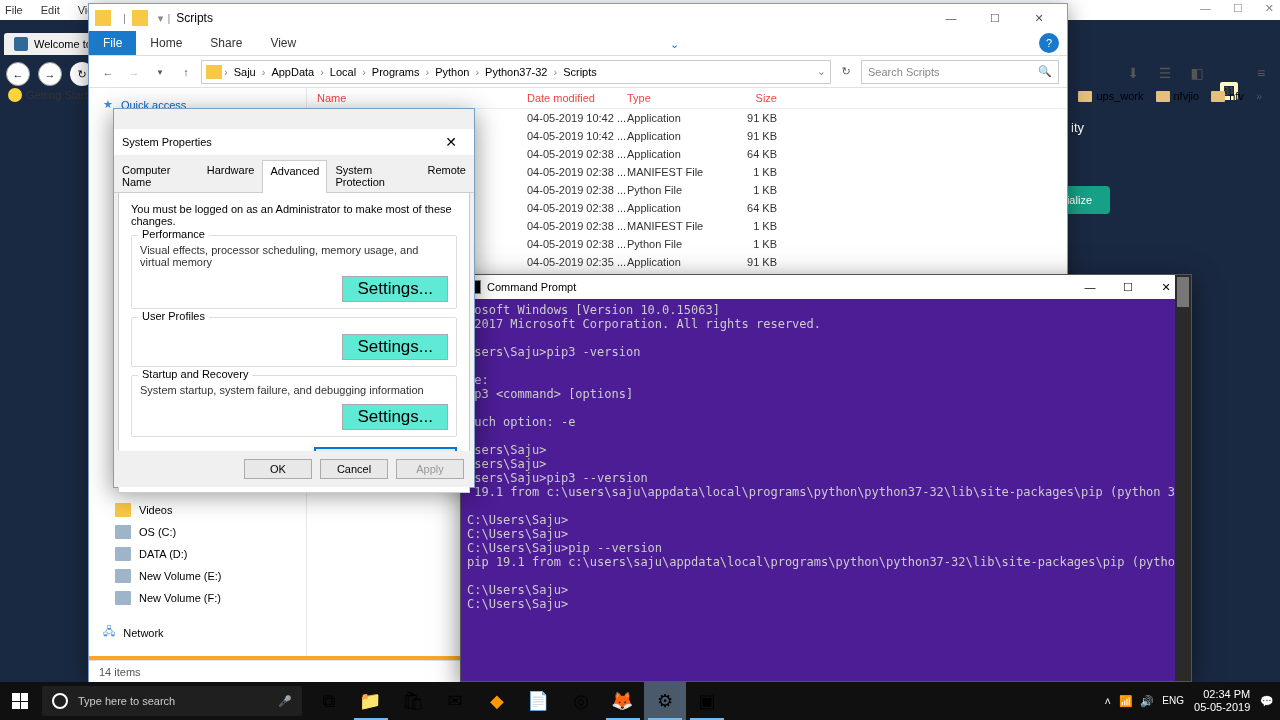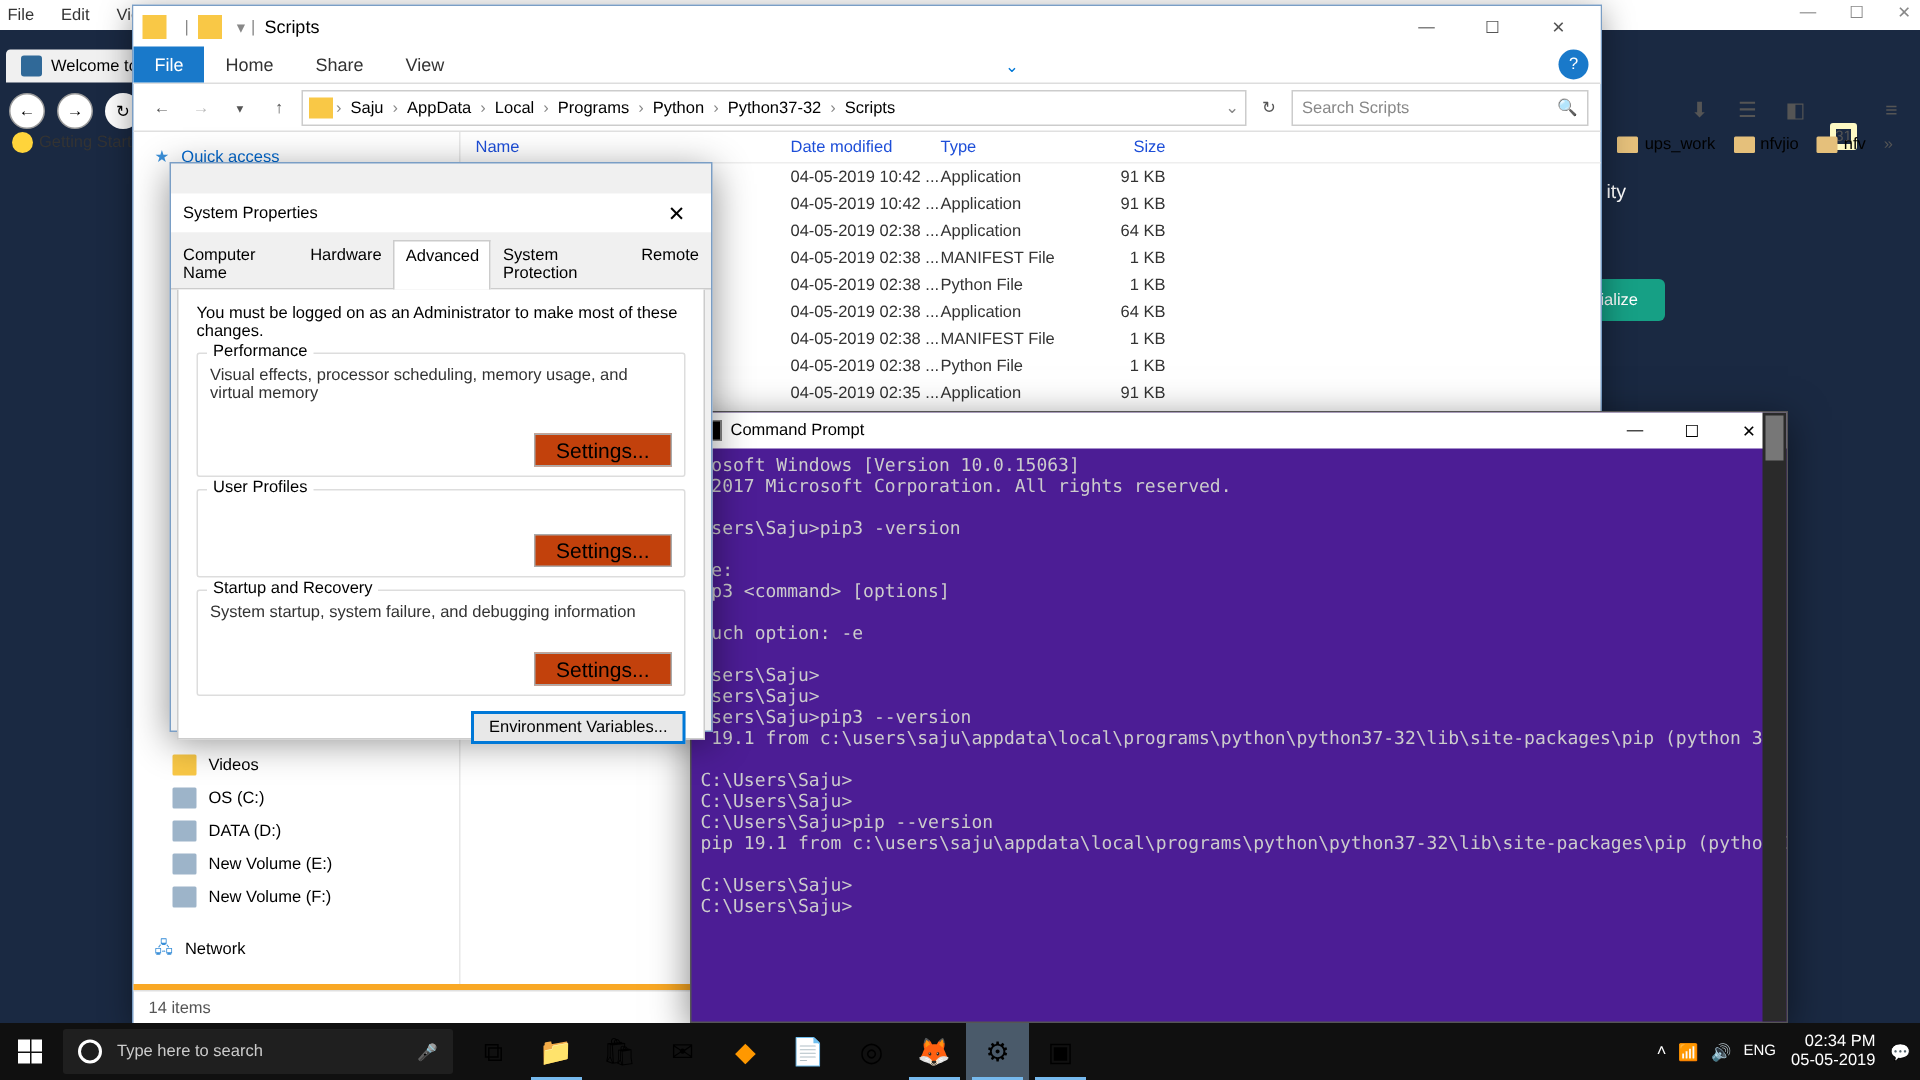--- a/index.html
+++ b/index.html
@@ -36,42 +36,42 @@
 .crumbs{flex:1;height:24px;border:1px solid #ccc;display:flex;align-items:center;padding:0 4px;gap:2px;font-size:12px;}
 .crumb{padding:2px 4px;}
 .crumb-sep{color:#888;}
 .search-box{width:198px;height:24px;border:1px solid #ccc;padding:0 6px;display:flex;align-items:center;color:#888;position:relative;}
 .search-box .mag{position:absolute;right:6px;}
 .exp-body{display:flex;height:calc(100% - 28px - 24px - 32px - 22px);}
 .sidebar2{width:218px;border-right:1px solid #e8e8e8;padding:6px 0;}
 .sb-item{padding:4px 10px 4px 26px;display:flex;align-items:center;gap:8px;font-size:12px;position:relative;}
 .sb-ic{width:16px;height:14px;border-radius:1px;}
 .filelist{flex:1;}
-.fl-head{display:flex;padding:4px 0;border-bottom:1px solid #eee;color:#1d4ed8;font-size:12px;}
+.fl-head{display:flex;padding:4px 0;border-bottom:1px solid #eee;color:#ef4444;font-size:12px;}
 .fl-row{display:flex;padding:3px 0;font-size:12px;color:#333;}
 .c-name{width:220px;padding-left:10px;}
 .c-date{width:100px;}
 .c-type{width:98px;}
 .c-size{width:62px;text-align:right;padding-right:10px;}
 .status-bar{height:22px;border-top:1px solid #e0e0e0;display:flex;align-items:center;padding:0 10px;font-size:11px;color:#555;}
 .status-grad{position:absolute;bottom:22px;left:0;right:0;height:4px;background:linear-gradient(90deg,#f9a825,#f9a825 40%,transparent 40%);}
 
 
 .sysprop{position:absolute;top:108px;left:113px;width:362px;height:380px;background:#f0f0f0;border:1px solid #7a9ec5;box-shadow:0 6px 24px rgba(0,0,0,0.45);z-index:10;}
 .sp-title{height:26px;background:#fff;display:flex;align-items:center;padding:0 8px;font-size:12px;margin-top:20px;}
 .sp-close{margin-left:auto;width:30px;text-align:center;font-size:14px;cursor:pointer;}
 .sp-tabs{display:flex;border-bottom:1px solid #ccc;background:#f0f0f0;padding-top:4px;}
 .sp-tab{padding:4px 7px;font-size:11px;border:1px solid transparent;border-bottom:none;cursor:pointer;}
 .sp-tab.active{background:#fff;border-color:#ccc;position:relative;top:1px;}
 .sp-body{padding:10px 12px;background:#fff;margin:0 4px;border:1px solid #ccc;border-top:none;height:300px;}
 .sp-note{font-size:11px;margin-bottom:8px;}
 .grp{border:1px solid #ddd;border-radius:2px;padding:8px 8px 6px;margin-bottom:8px;position:relative;}
 .grp-title{position:absolute;top:-8px;left:6px;background:#fff;padding:0 4px;font-size:11px;}
 .grp-desc{font-size:11px;color:#333;}
-.grp-btn{float:right;margin-top:21px;padding:2px 14px;font-size:14px;background:#c2410c;border:1px solid #aaa;cursor:pointer;}
+.grp-btn{float:right;margin-top:8px;padding:2px 14px;font-size:17px;background:#5eead4;border:1px solid #aaa;cursor:pointer;}
 .clearfix::after{content:"";display:block;clear:both;}
 .env-btn{float:right;padding:3px 10px;border:2px solid #0078d7;font-size:11px;background:#e8e8e8;cursor:pointer;margin-top:2px;}
 .sp-foot{position:absolute;bottom:0;left:0;right:0;height:36px;display:flex;align-items:center;justify-content:flex-end;gap:8px;padding:0 10px;background:#f0f0f0;}
 .sp-foot button{width:68px;padding:3px 0;font-size:11px;border:1px solid #aaa;background:#e8e8e8;cursor:pointer;}
 .sp-foot button.dis{color:#999;}
 
 
 .cmd{position:absolute;top:274px;left:460px;width:732px;height:408px;background:#4c1d95;border:1px solid #555;box-shadow:0 6px 24px rgba(0,0,0,0.5);z-index:8;}
 .cmd-title{height:24px;background:#fff;display:flex;align-items:center;padding:0 6px;font-size:12px;}
 .cmd-title .wb{margin-left:auto;display:flex;}
@@ -327,20 +327,25 @@
     </div>
     <div class="grp clearfix">
       <div class="grp-title">Startup and Recovery</div>
       <div class="grp-desc">System startup, system failure, and debugging information</div>
       <button class="grp-btn">Settings...</button>
     </div>
     <div class="clearfix">
       <button class="env-btn">Environment Variables...</button>
     </div>
   </div>
+  <div class="sp-foot">
+    <button>OK</button>
+    <button>Cancel</button>
+    <button class="dis">Apply</button>
+  </div>
 </div>
 
 <div class="cmd">
   <div class="cmd-title">
     <span style="width:14px;height:14px;background:#000;display:inline-block;margin-right:6px;border:1px solid #888"></span>
     <span>Command Prompt</span>
     <div class="wb">
       <div>—</div>
       <div>☐</div>
       <div>✕</div>

